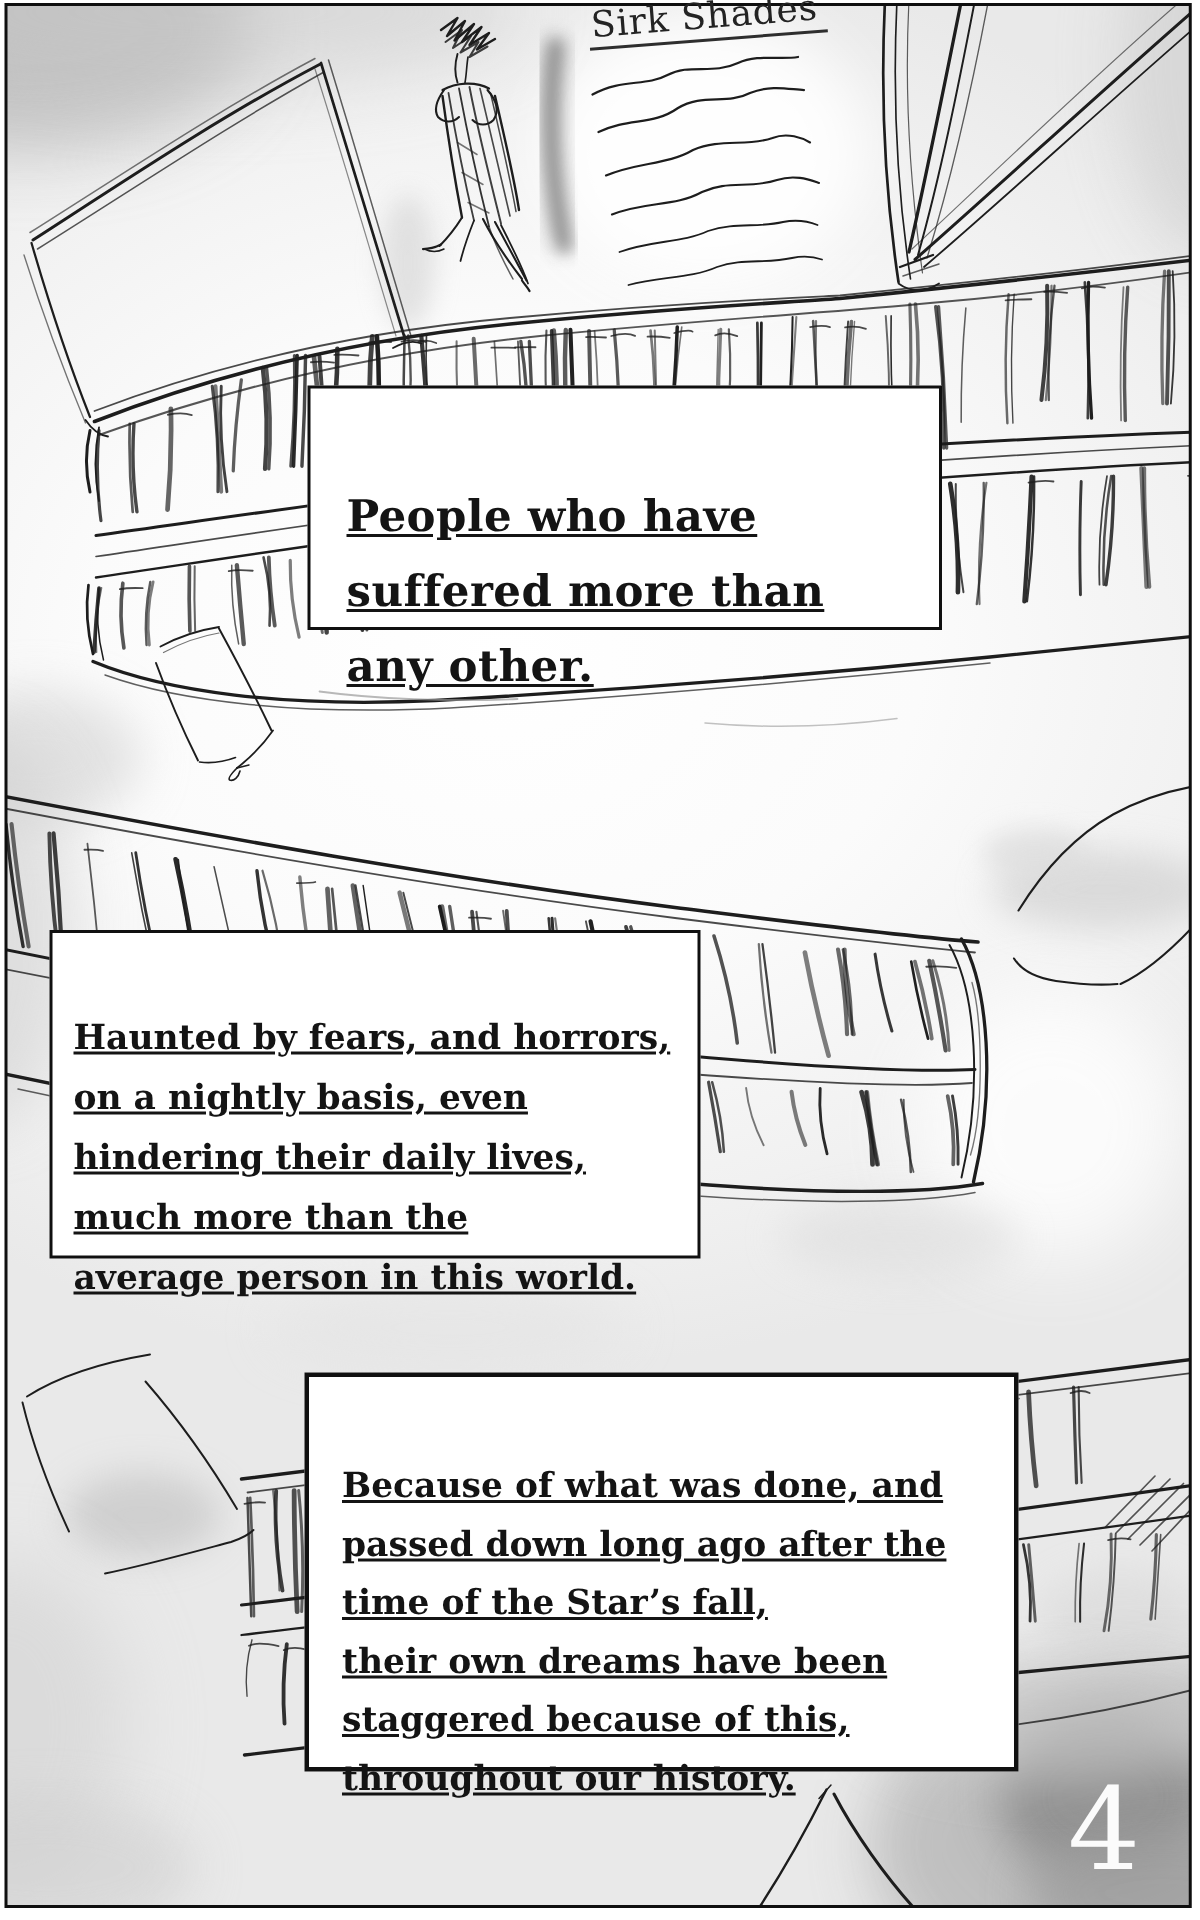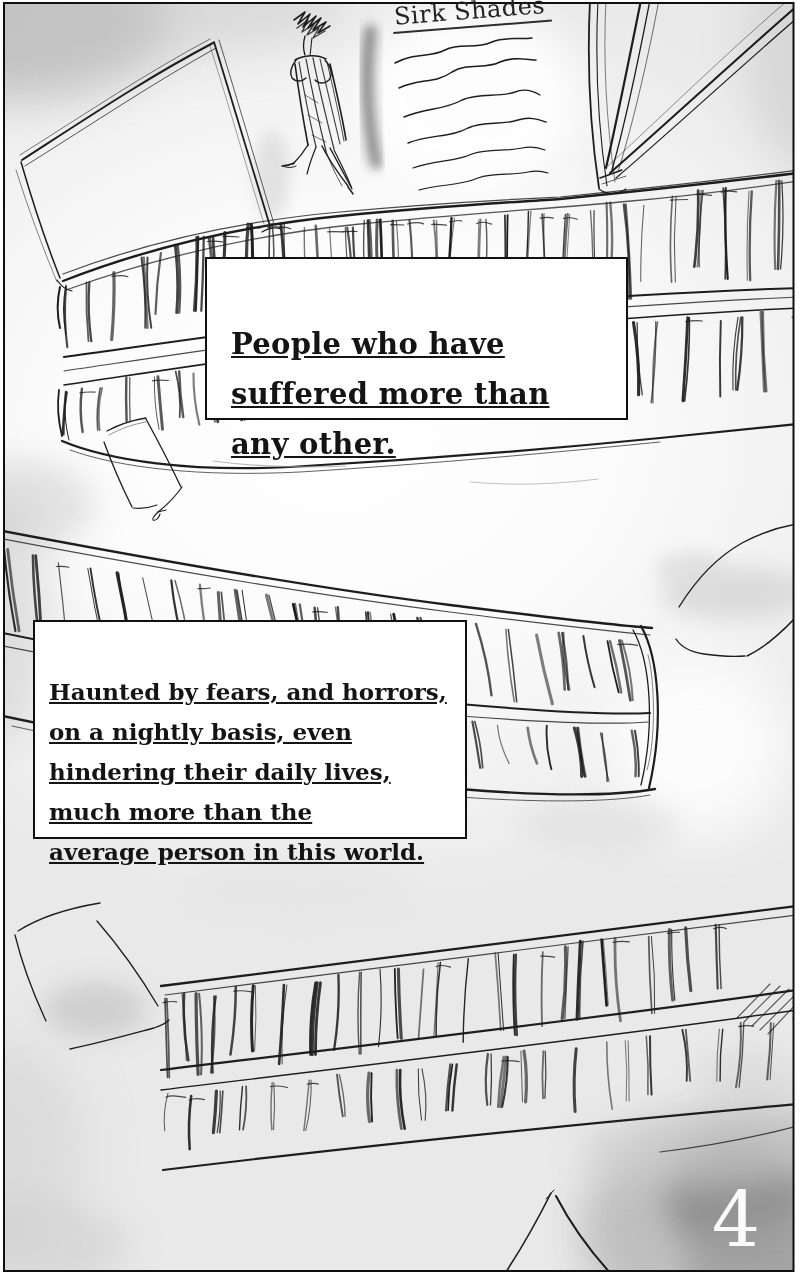--- a/index.html
+++ b/index.html
@@ -608,15 +608,23 @@
 suffered more than
 any other.</span>
   </div>
   <div id="box2" class="nbox">
     <span>Haunted by fears, and horrors,
 on a nightly basis, even
 hindering their daily lives,
 much more than the
 average person in this world.</span>
   </div>
+  <div id="box3" class="nbox">
+    <span>Because of what was done, and
+passed down long ago after the
+time of the Star’s fall,
+their own dreams have been
+staggered because of this,
+throughout our history.</span>
+  </div>
 
   <div id="pagenum">4</div>
 </div>
 
 </body></html>

